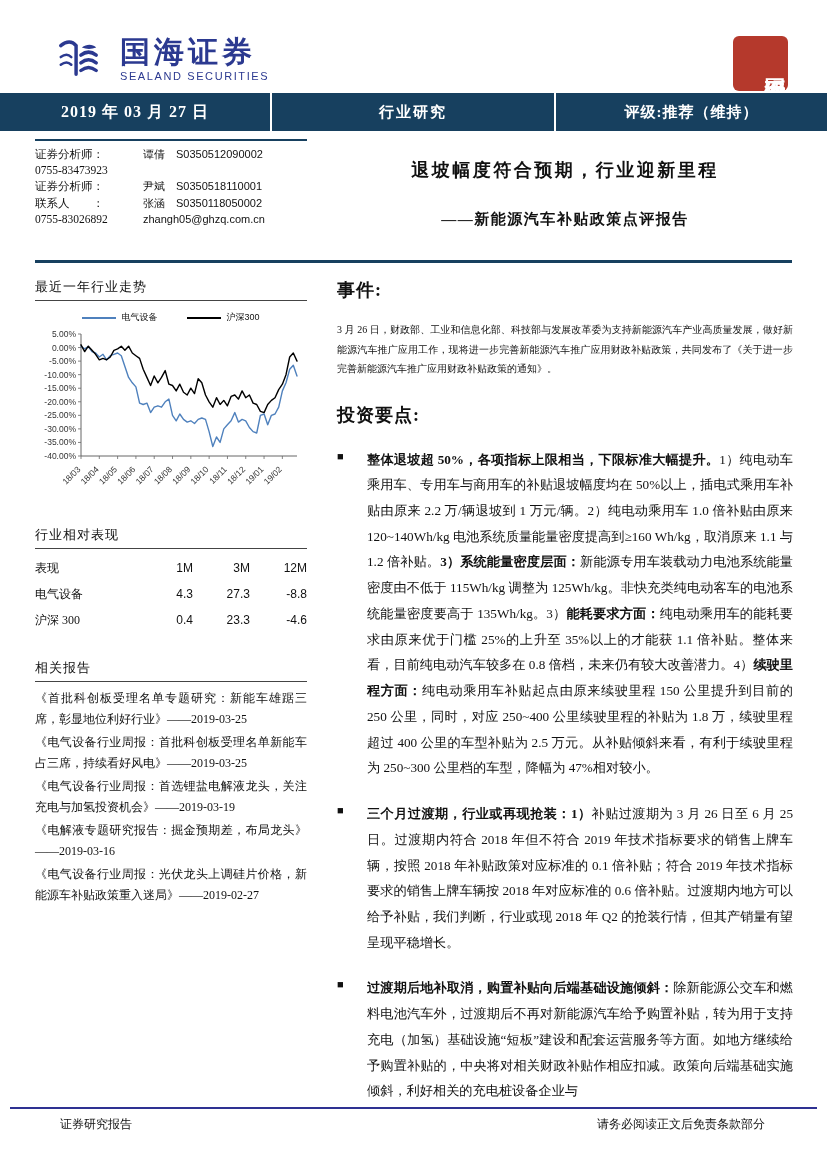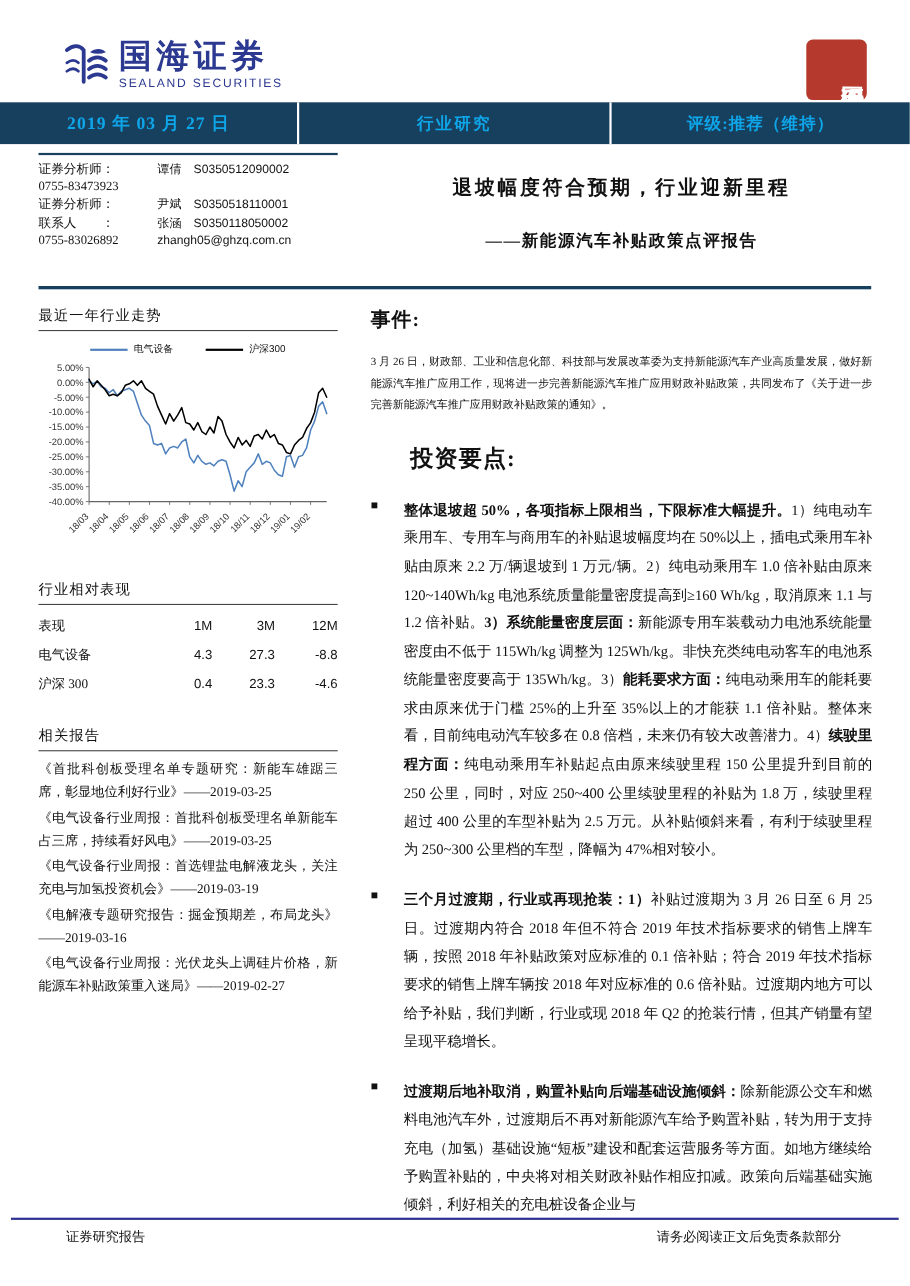--- a/index.html
+++ b/index.html
@@ -2,35 +2,35 @@
 <html><head>
 <meta charset="utf-8">
 <style>
   html,body{margin:0;padding:0;}
   body{
     width:827px;height:1169px;position:relative;background:#ffffff;
     font-family:"Liberation Serif","DejaVu Serif",serif;color:#111;
     overflow:hidden;
   }
   
-  .logo-wrap{position:absolute;left:55px;top:36px;display:flex;align-items:center;gap:7px;}
+  .logo-wrap{position:absolute;left:55px;top:36px;display:flex;align-items:center;gap:19px;}
   .logo-icon{width:46px;height:46px;}
   .logo-text{display:flex;flex-direction:column;line-height:1;}
   .logo-cn{font-size:30px;font-weight:bold;color:#2B3990;letter-spacing:4px;}
   .logo-en{font-size:11px;color:#2B3990;letter-spacing:1.6px;margin-top:4px;font-family:"Liberation Sans",sans-serif;}
   .seal{
     position:absolute;left:733px;top:36px;width:55px;height:55px;background:#B5392C;
     border-radius:6px;color:#fff;font-weight:bold;font-size:21px;line-height:26px;
     writing-mode:vertical-rl;text-orientation:upright;text-align:center;
     padding:2px 0;box-sizing:border-box;letter-spacing:1px;
   }
   
   .navbar{
     position:absolute;left:0;top:93px;width:827px;height:38px;background:#17405F;
-    display:flex;color:#0ea5e9;font-weight:bold;align-items:center;
+    display:flex;color:#ffffff;font-weight:bold;align-items:center;
   }
   .navbar .cell{display:flex;align-items:center;justify-content:center;height:100%;box-sizing:border-box;}
   .cell-date{width:272px;font-size:16px;border-right:2px solid #fff;letter-spacing:1px;}
   .cell-cat{width:284px;font-size:15px;border-right:2px solid #fff;letter-spacing:2px;}
   .cell-rating{flex:1;font-size:15px;letter-spacing:1px;}
   
   .rule-left-top{position:absolute;left:35px;top:139px;width:272px;height:2px;background:#17405F;}
   .rule-main{position:absolute;left:35px;top:260px;width:757px;height:3px;background:#17405F;}
   .footer-rule{position:absolute;left:10px;top:1107px;width:807px;height:2px;background:#2E3192;}
   
@@ -50,21 +50,21 @@
   table.perf th:first-child,table.perf td:first-child{text-align:left;font-family:"Liberation Serif","DejaVu Serif",serif;}
   .reports-block{margin-top:26px;}
   .report-item{font-size:12px;line-height:21px;text-align:justify;margin-top:2px;}
   
   .rightcol{position:absolute;left:337px;top:150px;width:456px;}
   .doc-title{font-size:18px;font-weight:bold;text-align:center;letter-spacing:2.5px;margin:8px 0 0 0;}
   .doc-subtitle{font-size:15px;font-weight:bold;text-align:center;letter-spacing:1.5px;margin-top:28px;}
   .body-area{position:absolute;left:337px;top:278px;width:456px;}
   .h-event{font-size:18px;font-weight:bold;letter-spacing:1px;}
   .para{font-size:10px;line-height:1.95;text-align:justify;margin-top:18px;}
-  .h-points{font-size:21px;font-weight:bold;letter-spacing:1px;margin-top:24px;margin-left:36px;}
+  .h-points{font-size:18px;font-weight:bold;letter-spacing:1px;margin-top:24px;}
   .bullet{display:flex;margin-top:20px;}
   .bullet .marker{flex:none;width:30px;font-size:11px;padding-top:3px;}
   .bullet .btext{flex:1;font-size:13.2px;line-height:1.95;text-align:justify;}
   .bold{font-weight:bold;}
   
   .footer{position:absolute;left:0;top:1116px;width:827px;font-size:12px;}
   .footer .fl{position:absolute;left:60px;}
   .footer .fr{position:absolute;right:62px;}
   
   .chart-svg text{font-family:"Liberation Sans",sans-serif;font-size:8.5px;fill:#333;}

